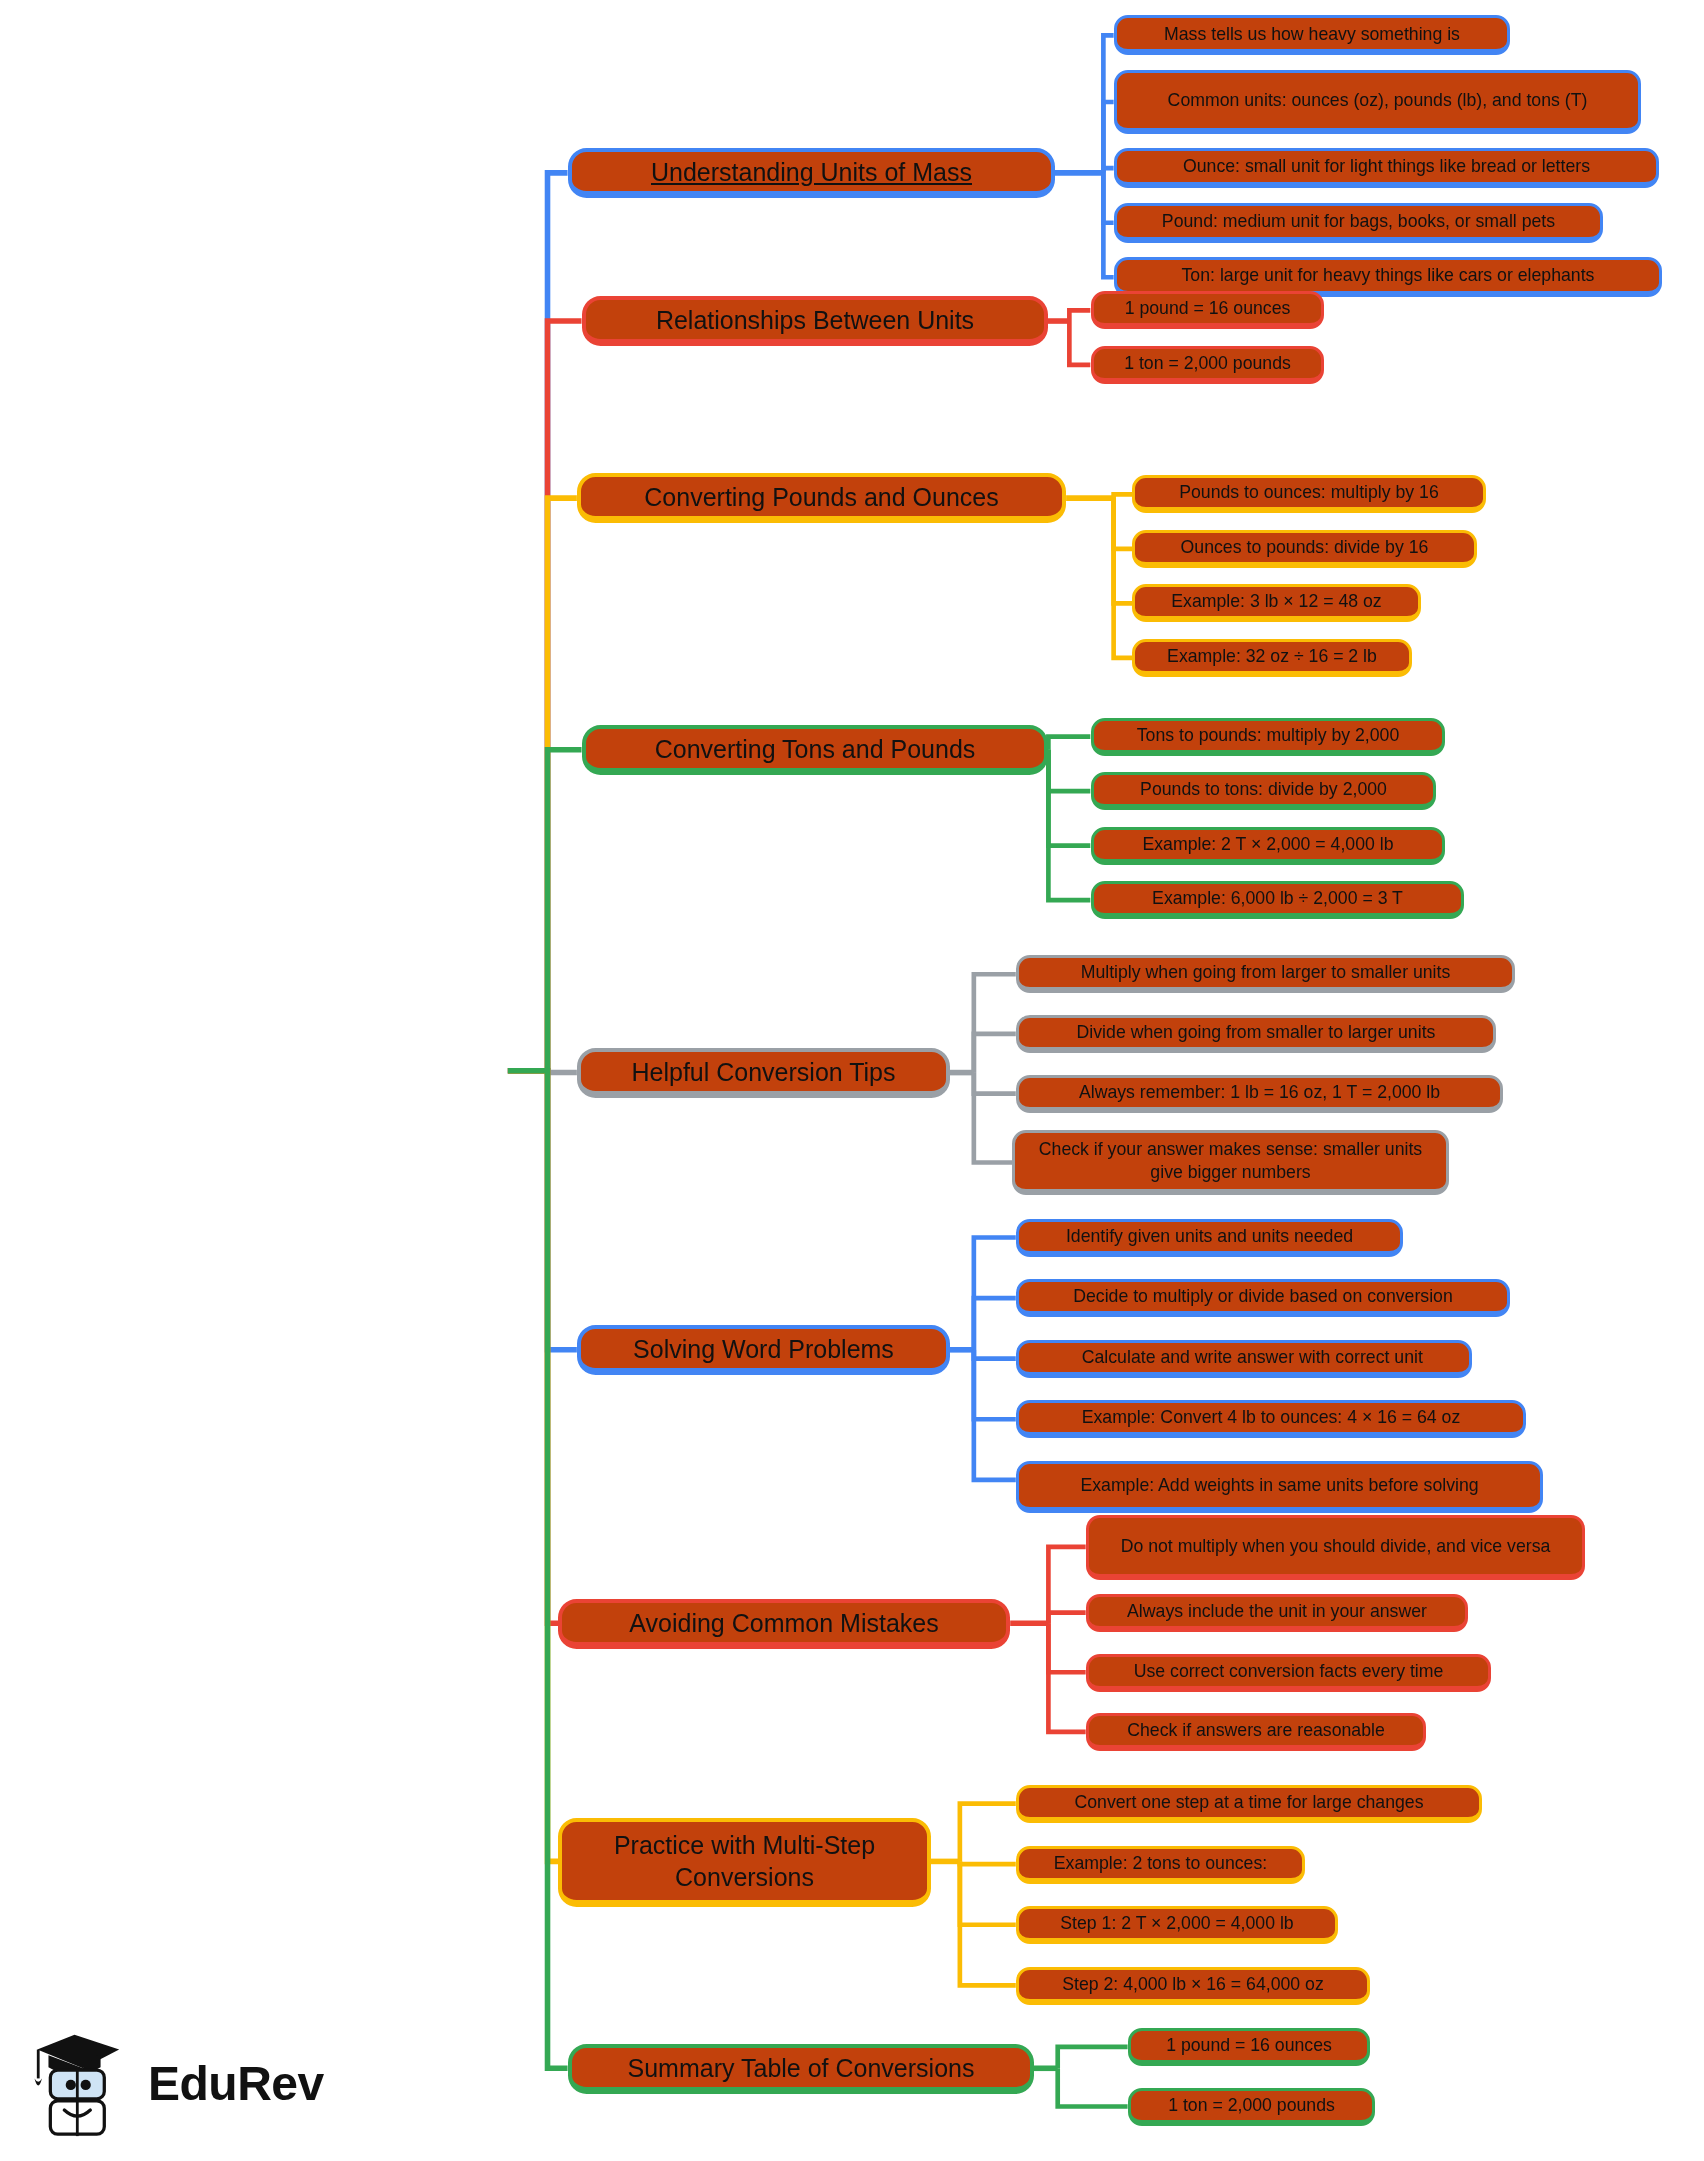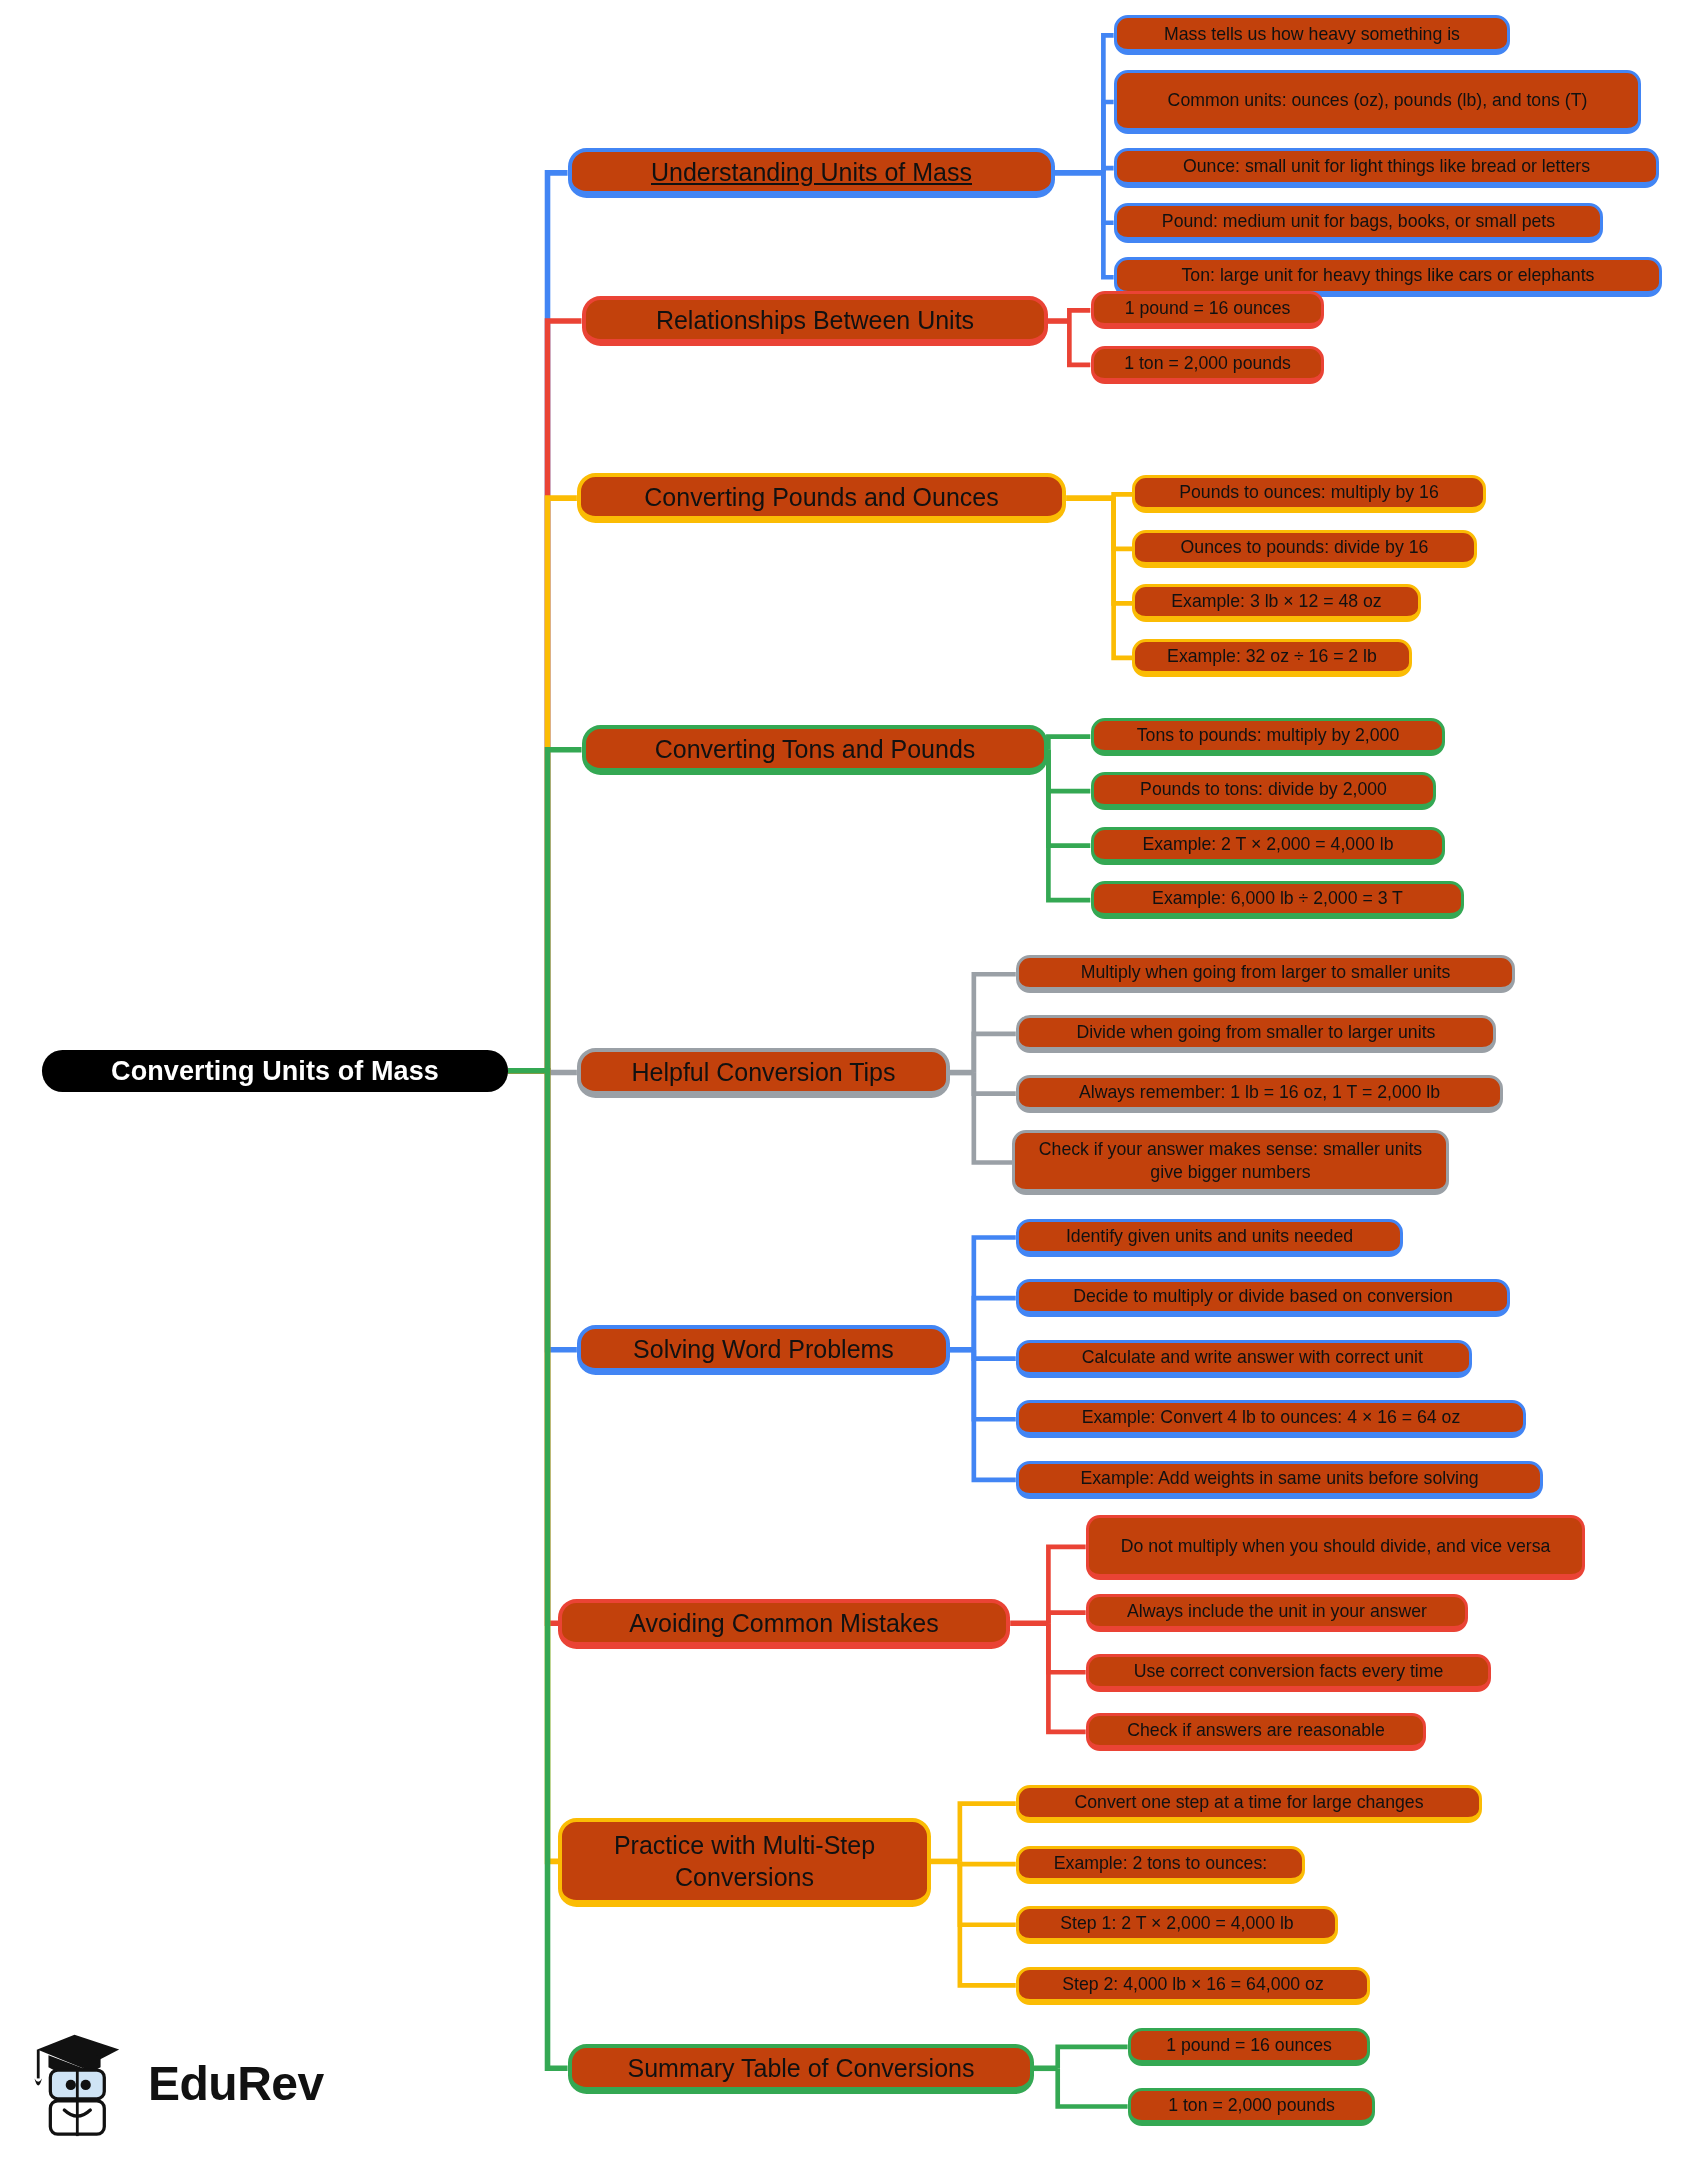--- a/index.html
+++ b/index.html
@@ -145,21 +145,20 @@
       <path d="M 2060 3995 V 3871 H 2180" stroke="#fbbc04" stroke-width="10" fill="none" stroke-linecap="butt" stroke-linejoin="miter"></path>
       <path d="M 2060 3995 V 4001 H 2180" stroke="#fbbc04" stroke-width="10" fill="none" stroke-linecap="butt" stroke-linejoin="miter"></path>
       <path d="M 2060 3995 V 4131 H 2180" stroke="#fbbc04" stroke-width="10" fill="none" stroke-linecap="butt" stroke-linejoin="miter"></path>
       <path d="M 2060 3995 V 4261 H 2180" stroke="#fbbc04" stroke-width="10" fill="none" stroke-linecap="butt" stroke-linejoin="miter"></path>
       <path d="M 1090 2298 H 1175 V 4439 H 1218" stroke="#34a853" stroke-width="12" fill="none" stroke-linecap="butt" stroke-linejoin="miter"></path>
       <path d="M 2218 4439 H 2270" stroke="#34a853" stroke-width="12" fill="none" stroke-linecap="butt" stroke-linejoin="miter"></path>
       <path d="M 2270 4439 V 4393 H 2420" stroke="#34a853" stroke-width="10" fill="none" stroke-linecap="butt" stroke-linejoin="miter"></path>
       <path d="M 2270 4439 V 4521 H 2420" stroke="#34a853" stroke-width="10" fill="none" stroke-linecap="butt" stroke-linejoin="miter"></path>
     </svg>
 
-  <div class="node root" id="root-node" style="left: 42px; top: 1050px; width: 466px; height: 42px;">Converting Units of Mass</div>
 
   <div id="nodes">
       <div class="node lvl1 c-blue" style="left: 568px; top: 148px; width: 487px; height: 50px; text-decoration: underline;">Understanding Units of Mass</div>
       <div class="node lvl2 c-blue" style="left: 1114px; top: 15.4px; width: 396px; height: 40px;">Mass tells us how heavy something is</div>
       <div class="node lvl2 c-blue" style="left: 1114px; top: 70px; width: 527px; height: 64px;">Common units: ounces (oz), pounds (lb), and tons (T)</div>
       <div class="node lvl2 c-blue" style="left: 1114px; top: 148px; width: 545px; height: 40px;">Ounce: small unit for light things like bread or letters</div>
       <div class="node lvl2 c-blue" style="left: 1114px; top: 203px; width: 489px; height: 40px;">Pound: medium unit for bags, books, or small pets</div>
       <div class="node lvl2 c-blue" style="left: 1114px; top: 257px; width: 548px; height: 40px;">Ton: large unit for heavy things like cars or elephants</div>
       <div class="node lvl1 c-red" style="left: 582px; top: 296px; width: 466px; height: 50px;">Relationships Between Units</div>
       <div class="node lvl2 c-red" style="left: 1091px; top: 291px; width: 233px; height: 38px;">1 pound = 16 ounces</div>
@@ -177,21 +176,21 @@
       <div class="node lvl1 c-gray" style="left: 577px; top: 1048px; width: 373px; height: 50px;">Helpful Conversion Tips</div>
       <div class="node lvl2 c-gray" style="left: 1016px; top: 955px; width: 499px; height: 38px;">Multiply when going from larger to smaller units</div>
       <div class="node lvl2 c-gray" style="left: 1016px; top: 1015px; width: 480px; height: 38px;">Divide when going from smaller to larger units</div>
       <div class="node lvl2 c-gray" style="left: 1016px; top: 1075px; width: 487px; height: 38px;">Always remember: 1 lb = 16 oz, 1 T = 2,000 lb</div>
       <div class="node lvl2 c-gray" style="left: 1012px; top: 1130px; width: 437px; height: 65px;">Check if your answer makes sense: smaller units give bigger numbers</div>
       <div class="node lvl1 c-blue" style="left: 577px; top: 1325px; width: 373px; height: 50px;">Solving Word Problems</div>
       <div class="node lvl2 c-blue" style="left: 1016px; top: 1219px; width: 387px; height: 38px;">Identify given units and units needed</div>
       <div class="node lvl2 c-blue" style="left: 1016px; top: 1279px; width: 494px; height: 38px;">Decide to multiply or divide based on conversion</div>
       <div class="node lvl2 c-blue" style="left: 1016px; top: 1340px; width: 456px; height: 38px; padding-left: 25px;">Calculate and write answer with correct unit</div>
       <div class="node lvl2 c-blue" style="left: 1016px; top: 1400px; width: 510px; height: 38px;">Example: Convert 4 lb to ounces: 4 × 16 = 64 oz</div>
-      <div class="node lvl2 c-blue" style="left: 1016px; top: 1461px; width: 527px; height: 38px;">Example: Add weights in same units before solving</div>
+      <div class="node lvl2 c-blue" style="left: 1016px; top: 1461px; width: 527px; height: 52px;">Example: Add weights in same units before solving</div>
       <div class="node lvl1 c-red" style="left: 558px; top: 1599px; width: 452px; height: 50px;">Avoiding Common Mistakes</div>
       <div class="node lvl2 c-red" style="left: 1086px; top: 1515px; width: 499px; height: 65px;">Do not multiply when you should divide, and vice versa</div>
       <div class="node lvl2 c-red" style="left: 1086px; top: 1594px; width: 382px; height: 38px;">Always include the unit in your answer</div>
       <div class="node lvl2 c-red" style="left: 1086px; top: 1654px; width: 405px; height: 38px;">Use correct conversion facts every time</div>
       <div class="node lvl2 c-red" style="left: 1086px; top: 1713px; width: 340px; height: 38px;">Check if answers are reasonable</div>
       <div class="node lvl1 c-yellow" style="left: 558px; top: 1818px; width: 373px; height: 89px;">Practice with Multi-Step Conversions</div>
       <div class="node lvl2 c-yellow" style="left: 1016px; top: 1785px; width: 466px; height: 38px;">Convert one step at a time for large changes</div>
       <div class="node lvl2 c-yellow" style="left: 1016px; top: 1846px; width: 289px; height: 38px;">Example: 2 tons to ounces:</div>
       <div class="node lvl2 c-yellow" style="left: 1016px; top: 1906px; width: 322px; height: 38px;">Step 1: 2 T × 2,000 = 4,000 lb</div>
       <div class="node lvl2 c-yellow" style="left: 1016px; top: 1967px; width: 354px; height: 38px;">Step 2: 4,000 lb × 16 = 64,000 oz</div>

